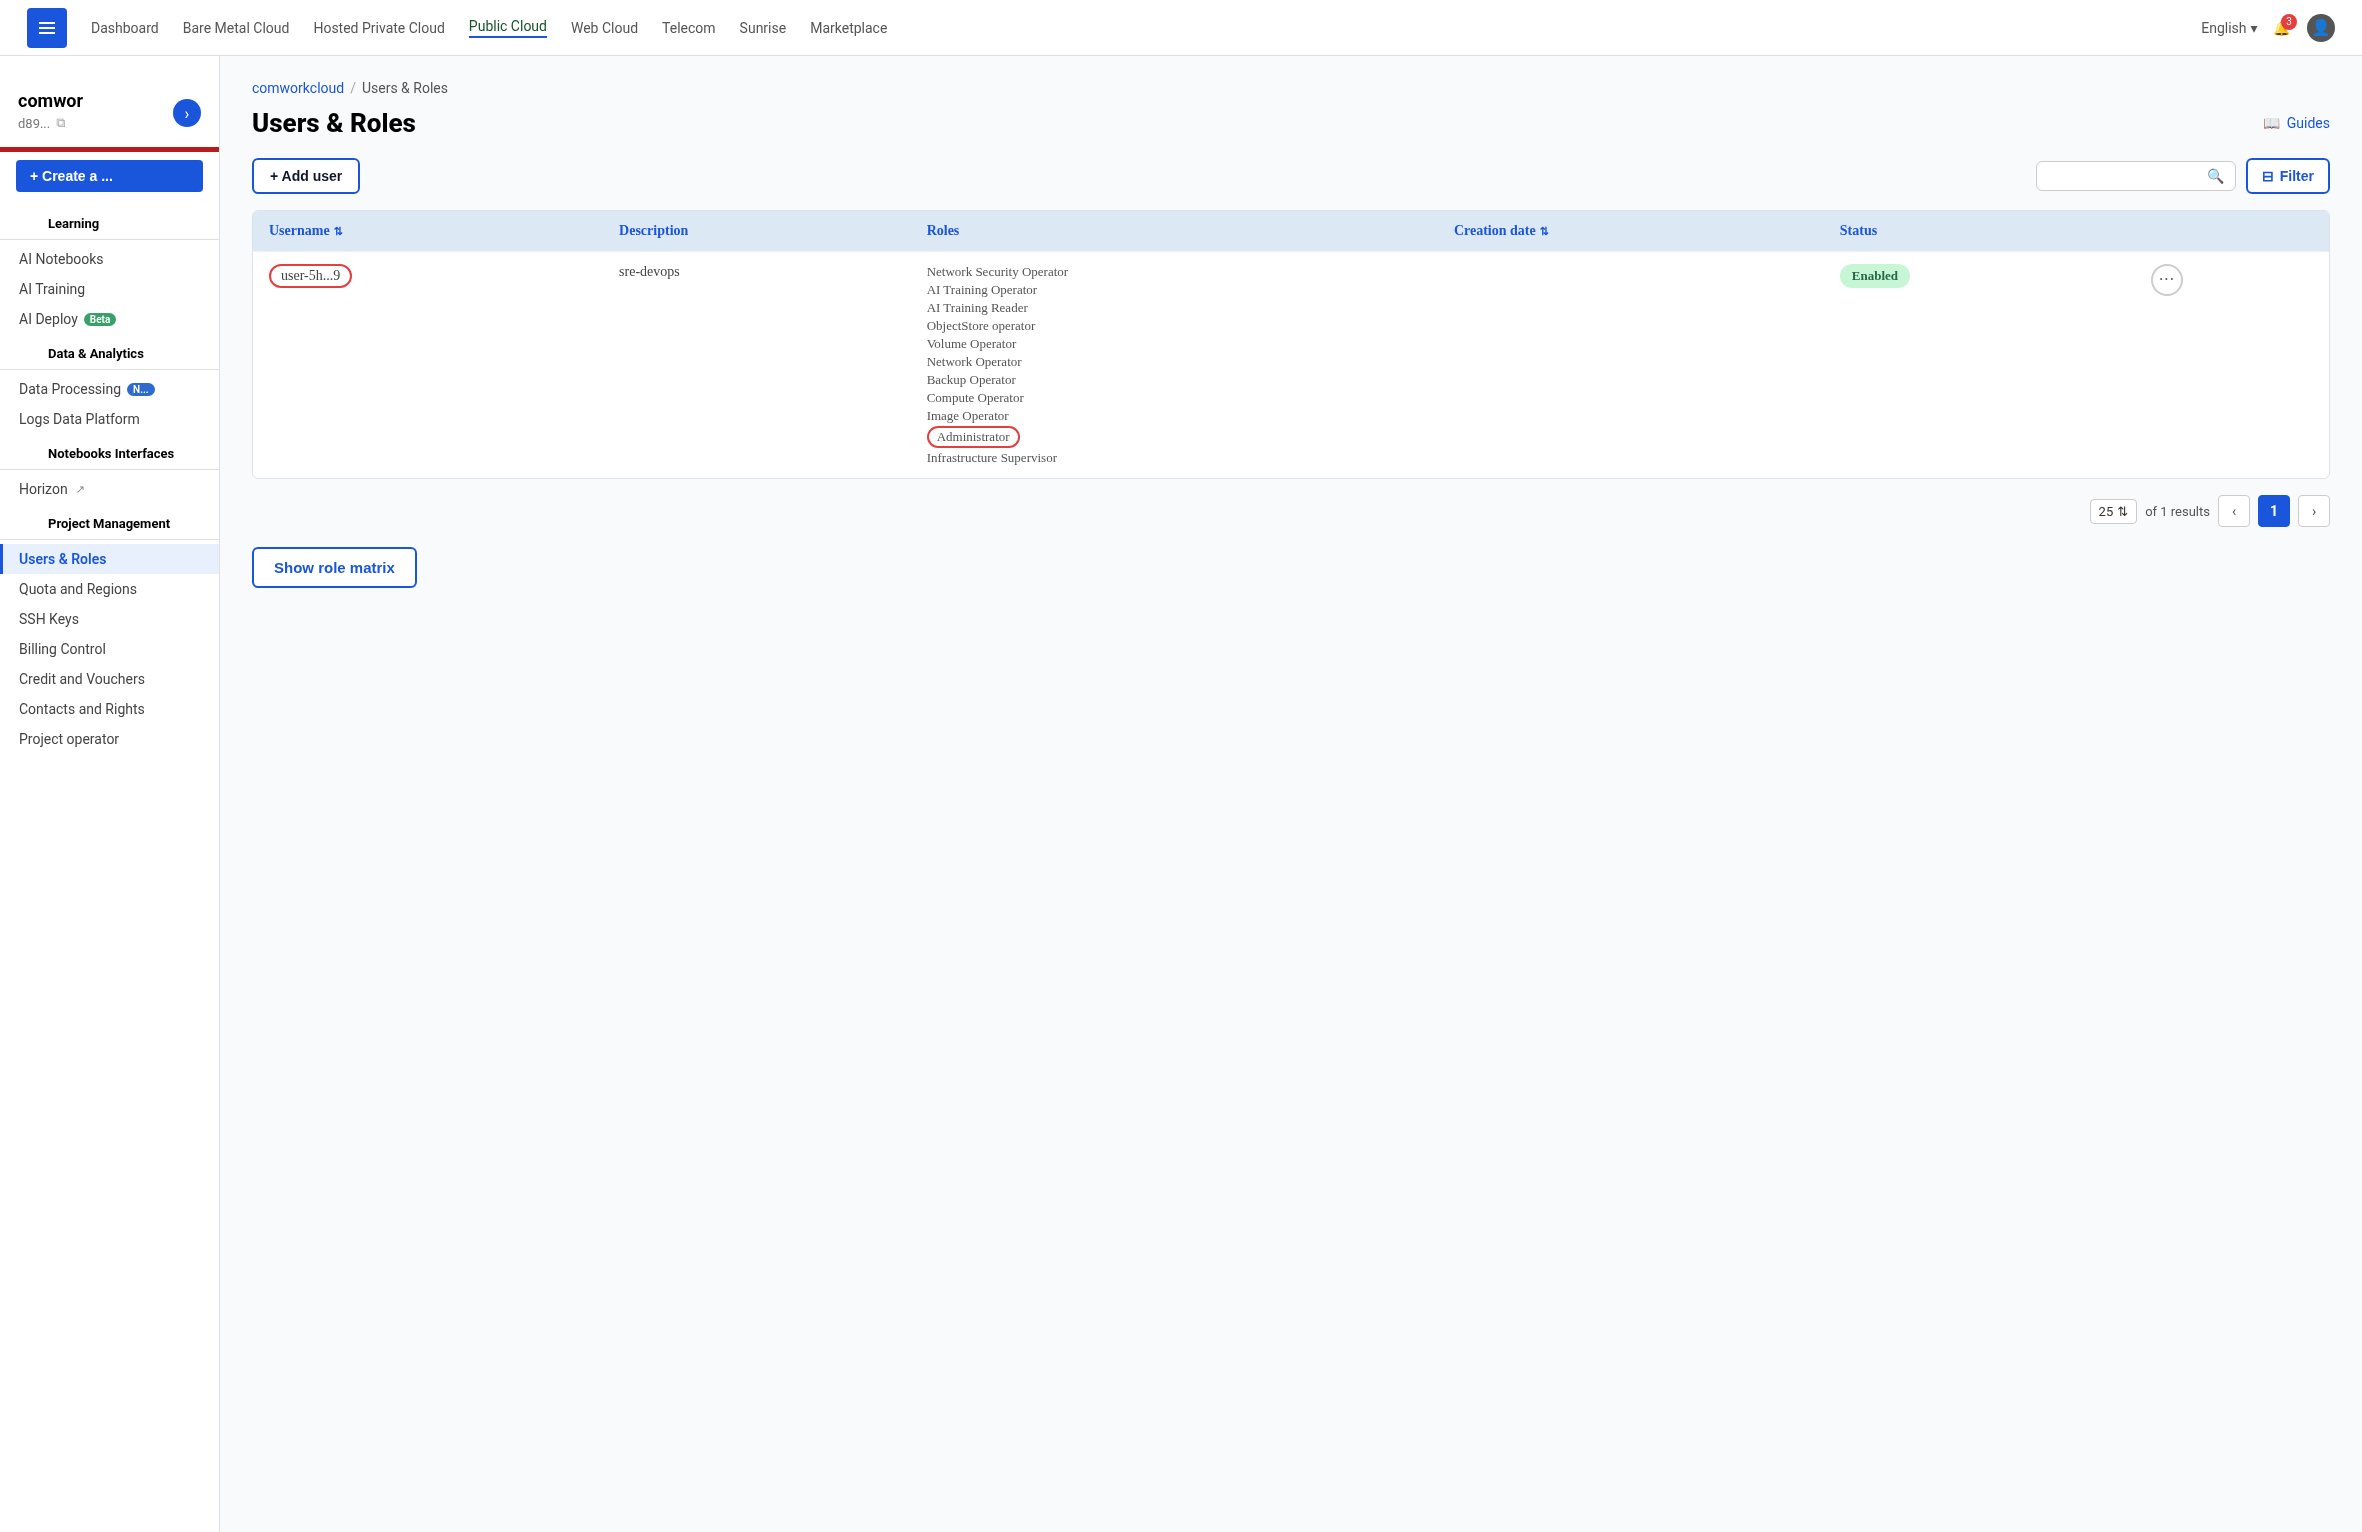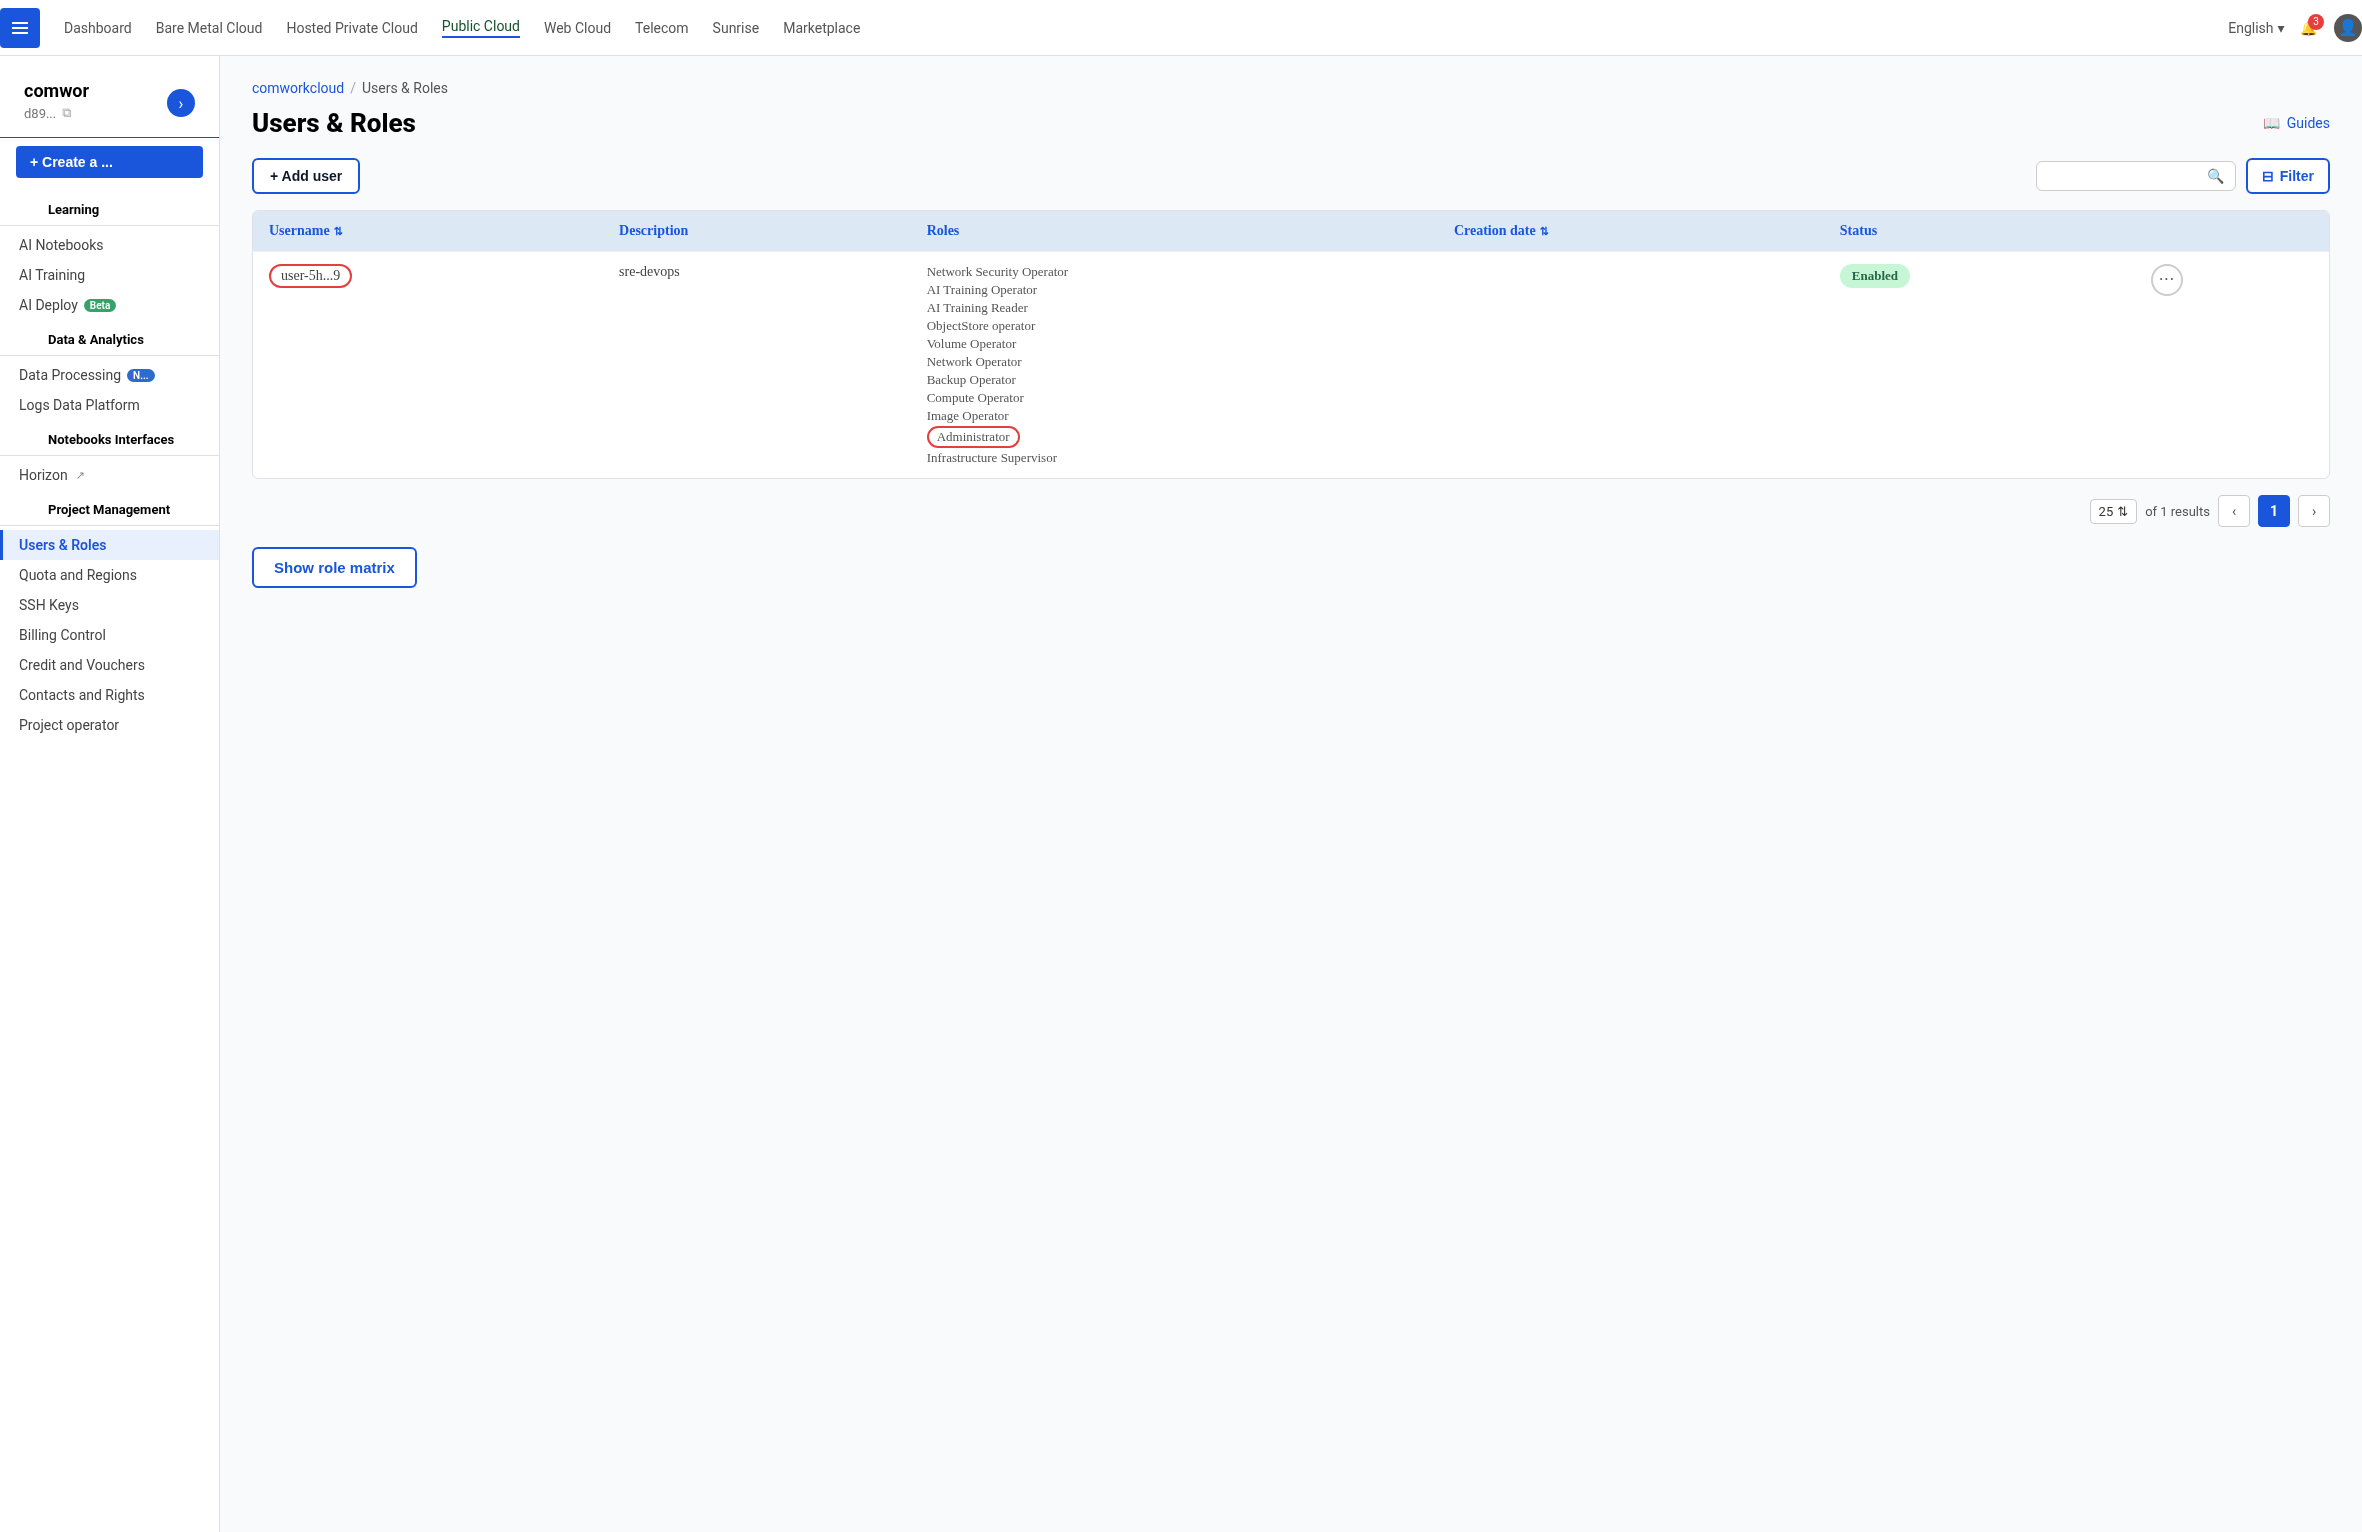--- a/index.html
+++ b/index.html
@@ -2,40 +2,40 @@
 <html><head>
   <meta charset="utf-8">
   <style>
     * { box-sizing: border-box; margin: 0; padding: 0; }
     body { font-family: -apple-system, BlinkMacSystemFont, 'Segoe UI', Roboto, sans-serif; font-size: 14px; color: #333; background: #fff; }
 
     
     .top-nav {
       display: flex; align-items: center; height: 56px;
       background: #fff; border-bottom: 1px solid #e0e0e0;
-      padding: 0 0; position: fixed; top: 0; left: 0; right: 0; z-index: 100;
+      padding: 0 27px; position: fixed; top: 0; left: 0; right: 0; z-index: 100;
     }
     .top-nav-logo { display: flex; align-items: center; margin-right: 24px; }
     .logo-icon { width: 40px; height: 40px; background: #1a56db; border-radius: 4px; display: flex; align-items: center; justify-content: center; }
     .logo-icon svg { fill: #fff; width: 24px; height: 24px; }
     .top-nav-links { display: flex; align-items: center; gap: 24px; flex: 1; }
     .nav-link { font-size: 14px; color: #555; text-decoration: none; cursor: pointer; white-space: nowrap; }
     .nav-link.active { color: #14532d; border-bottom: 2px solid #1a56db; padding-bottom: 2px; font-weight: 400; }
     .top-nav-right { display: flex; align-items: center; gap: 12px; margin-left: auto; }
     .lang-select { display: flex; align-items: center; gap: 4px; cursor: pointer; color: #555; font-size: 14px; }
     .notif-btn { position: relative; cursor: pointer; padding: 4px; }
     .notif-badge { position: absolute; top: -2px; right: -2px; background: #e53e3e; color: #fff; border-radius: 50%; width: 16px; height: 16px; font-size: 10px; display: flex; align-items: center; justify-content: center; }
     .user-icon { width: 28px; height: 28px; border-radius: 50%; background: #555; display: flex; align-items: center; justify-content: center; cursor: pointer; }
 
     
     .layout { display: flex; margin-top: 56px; min-height: calc(100vh - 56px); }
 
     
     .sidebar { width: 220px; min-width: 220px; background: #fff; border-right: 1px solid #e0e0e0; padding: 16px 0; overflow-y: auto; }
-    .sidebar-account { padding: 8px 24px 16px; border-bottom: 1px solid #b91c1c; margin-bottom: 8px; }
+    .sidebar-account { padding: 8px 18px 16px; border-bottom: 5px solid #b91c1c; margin-bottom: 8px; margin-top: 10px; }
     .sidebar-account-name { font-size: 18px; font-weight: 700; color: #000; margin-bottom: 4px; }
     .sidebar-account-id { display: flex; align-items: center; gap: 6px; color: #777; font-size: 13px; }
     .copy-icon { cursor: pointer; color: #aaa; }
     .expand-btn { width: 28px; height: 28px; border-radius: 50%; background: #1a56db; color: #fff; display: flex; align-items: center; justify-content: center; cursor: pointer; margin-left: auto; font-size: 16px; margin-top: -20px; }
     .create-btn { display: flex; align-items: center; gap: 6px; background: #1a56db; color: #fff; border: none; border-radius: 4px; padding: 8px 14px; cursor: pointer; font-size: 14px; font-weight: 600; margin: 8px 16px 12px; width: calc(100% - 32px); }
 
     .sidebar-section-label { padding: 12px 16px 4px; font-size: 13px; font-weight: 700; color: #000; margin-left: 32px; }
     .sidebar-divider { border: none; border-top: 1px solid #e0e0e0; margin: 4px 0; }
     .sidebar-item { padding: 7px 16px; font-size: 14px; color: #444; cursor: pointer; display: flex; align-items: center; gap: 6px; border-left: 3px solid transparent; }
     .sidebar-item.active { background: #e8f0fe; color: #1a56db; font-weight: 600; border-left: 3px solid #1a56db; }

